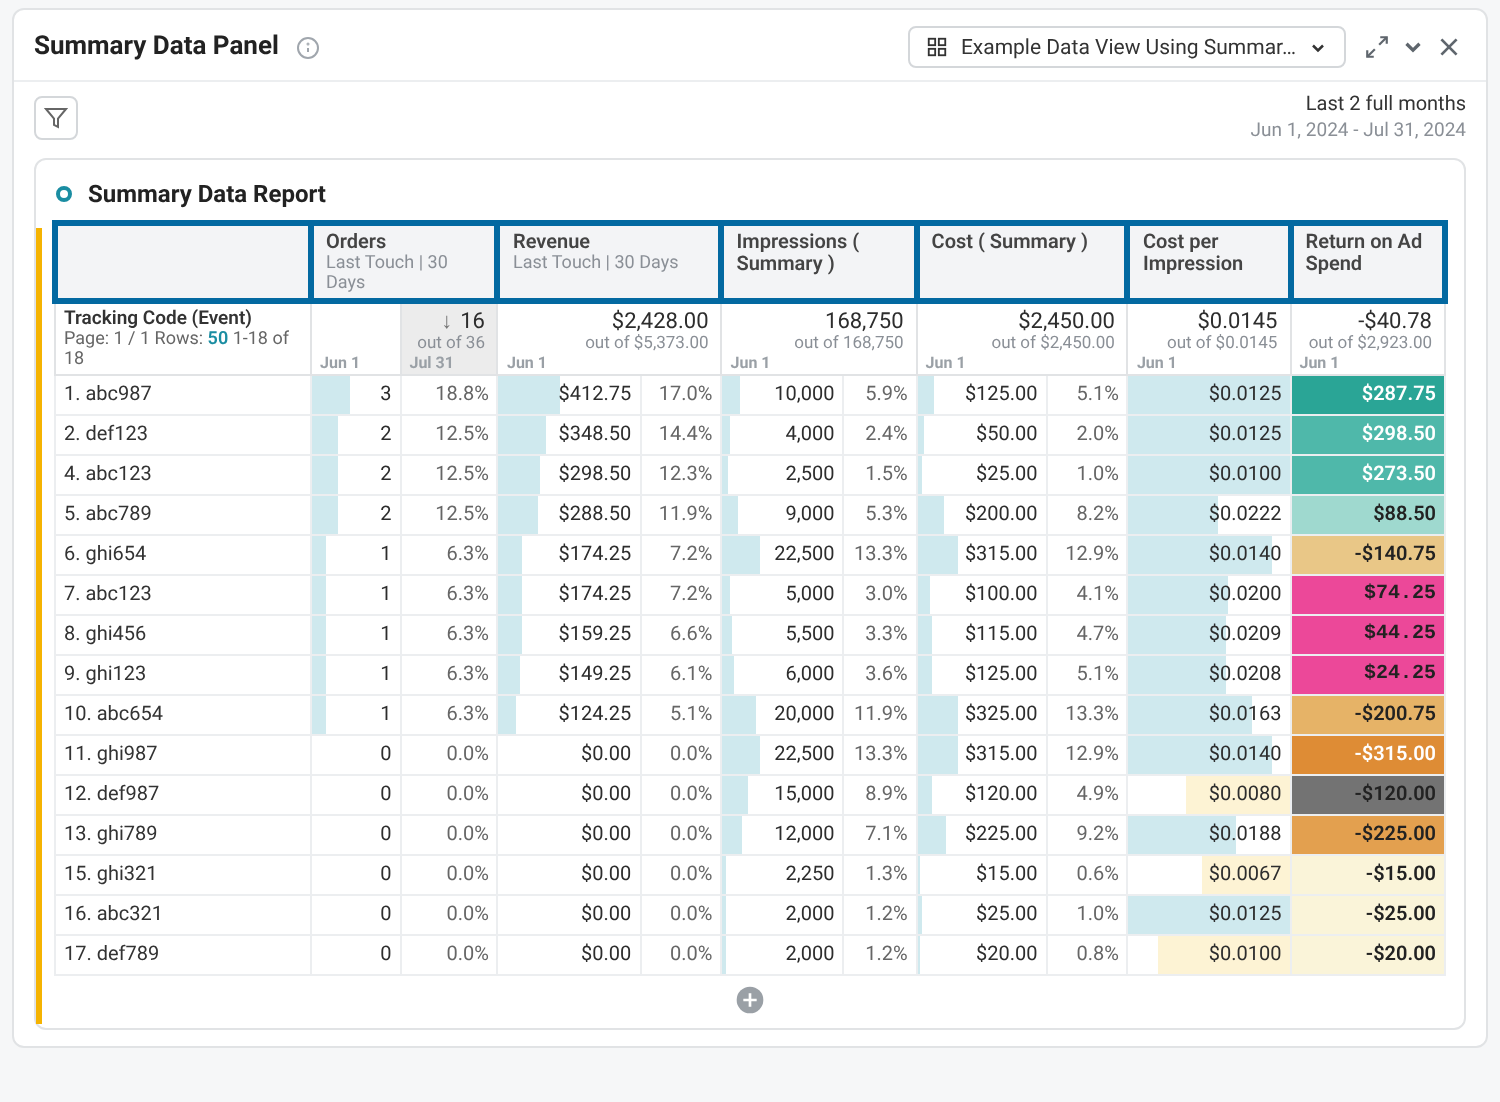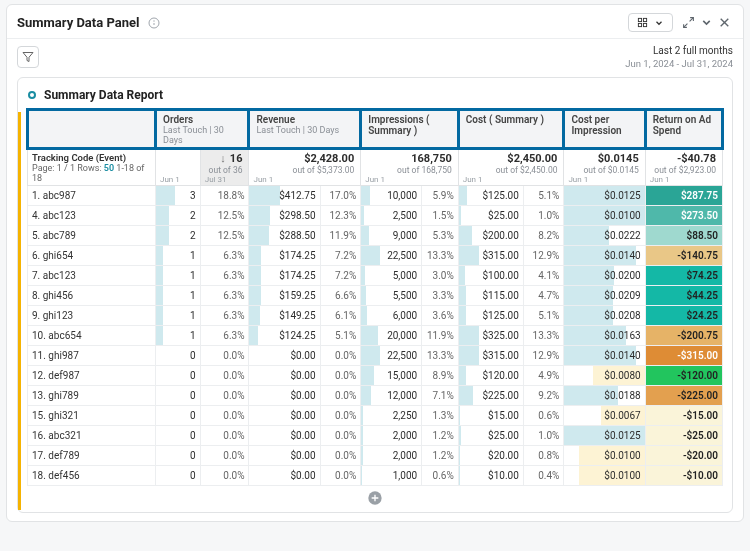--- a/index.html
+++ b/index.html
@@ -24,41 +24,41 @@
   .reporthead h2 { font-size:12px; font-weight:700; color:#222;}
   table { width:100%; border-collapse:collapse; table-layout:fixed; }
   colgroup .c0{ width:126px;} .c1{width:44px;} .c2{width:48px;} .c3{width:70px;} .c4{width:40px;}
   .c5{width:60px;} .c6{width:36px;} .c7{width:64px;} .c8{width:40px;} .c9{width:80px;} .c10{width:76px;}
   thead tr.group th { background:#f3f4f6; border:3px solid #0369a1; font-size:10px; font-weight:600; color:#444; text-align:left; padding:3px 6px 2px 6px; height:16px; vertical-align:top;}
   thead tr.group th .sub { display:block; font-size:9px; font-weight:400; color:#8a8f96;}
   thead tr.summary th { background:#fff; border:1px solid #e1e3e5; font-size:9.5px; font-weight:600; padding:2px 4px; vertical-align:top; height:28px; position:relative;margin-top:41px;}
   thead tr.summary th.first { background:#fff; text-align:left; font-weight:600; color:#333;}
   thead tr.summary th.first .page { display:block; font-weight:400; font-size:9px; color:#666;}
   thead tr.summary th.first .page b { color:#1a8da2; font-weight:600;}
-  thead tr.summary th .big { font-size:11px; font-weight:700; text-align:right; display:block; padding-right:2px;}
+  thead tr.summary th .big { font-size:11px; font-weight:400; text-align:right; display:block; padding-right:2px;}
   thead tr.summary th .out { font-size:8.5px; font-weight:400; color:#8a8f96; text-align:right; display:block; padding-right:2px;}
-  thead tr.summary th .tick { position:absolute; bottom:1px; left:4px; font-size:8px; color:#9aa0a6; font-weight:400;}
+  thead tr.summary th .tick { position:absolute; bottom:1px; left:4px; font-size:8px; color:#9aa0a6; font-weight:700;}
   thead tr.summary th.subcol { text-align:center; font-size:8.5px; color:#8a8f96; font-weight:400;}
   thead tr.summary th.sortcol { background:#ececec;}
   thead tr.summary th.sortcol .sortarr { color:#777; font-size:11px; display:inline-block; margin-right:4px;}
   tbody td { border:1px solid #eceef0; padding:2px 4px; font-size:10px; height:20px; white-space:nowrap; overflow:hidden; text-overflow:ellipsis;}
   tbody td.label { text-align:left; color:#333;}
   tbody td.num { text-align:right; position:relative; z-index:0;}
   tbody td.pct { text-align:right; color:#666; position:relative; z-index:0;}
   tbody td .bar { position:absolute; inset:0; z-index:-1;}
   .bar-blue { background:#cfe9ee;}
   .bar-yellow { background:#fdf3d4;}
   tbody td.roas { text-align:right; font-weight:600;}
   
   .r-tealD { background:#2aa596; color:#fff;}
   .r-teal  { background:#4fb8aa; color:#fff;}
   .r-tealL { background:#9fd9cf; color:#222;}
-  .r-mint  { background:#14b8a6; color:#222;}
+  .r-mint  { background:#ec4899; color:#222;font-family:Liberation Mono, monospace;}
   .r-cream { background:#faf4d9; color:#222;}
-  .r-sand  { background:#22c55e; color:#222;}
+  .r-sand  { background:#737373; color:#222;}
   .r-tan   { background:#e9c787; color:#222;}
   .r-lor   { background:#e6b367; color:#222;}
   .r-or    { background:#e3a04f; color:#222;}
   .r-orD   { background:#de8c35; color:#fff;}
   .addbtn { display:block; margin:4px auto 0 auto; width:18px; height:18px; color:#9aa0a6; text-align:center;}
   .addbtn svg { display:block; margin:0 auto;}
   svg { display:block; }
 </style>
 </head>
 <body>
@@ -77,20 +77,21 @@
     <span class="spacer"></span>
     <div class="viewpicker">
       <span>
         <svg width="11" height="11" viewBox="0 0 24 24" fill="none" stroke="currentColor" stroke-width="2">
             <rect x="3" y="3" width="7" height="7"></rect>
             <rect x="14" y="3" width="7" height="7"></rect>
             <rect x="3" y="14" width="7" height="7"></rect>
             <rect x="14" y="14" width="7" height="7"></rect>
           </svg>
       </span>
+      <span>Example Data View Using Summar…</span>
       <span>
         <svg width="10" height="10" viewBox="0 0 24 24" fill="none" stroke="currentColor" stroke-width="3">
             <polyline points="6 9 12 15 18 9"></polyline>
           </svg>
       </span>
     </div>
     <span class="iconbtn" style="margin-left:6px;">
       <svg width="13" height="13" viewBox="0 0 24 24" fill="none" stroke="currentColor" stroke-width="2">
           <polyline points="15 3 21 3 21 9"></polyline>
           <polyline points="9 21 3 21 3 15"></polyline>
@@ -220,20 +221,33 @@
             <td class="num"><span class="bar bar-blue" style="right:0;width:44%"></span>$412.75</td>
             <td class="pct">17.0%</td>
             <td class="num"><span class="bar bar-blue" style="right:0;width:14%"></span>10,000</td>
             <td class="pct">5.9%</td>
             <td class="num"><span class="bar bar-blue" style="right:0;width:13%"></span>$125.00</td>
             <td class="pct">5.1%</td>
             <td class="num"><span class="bar bar-blue" style="left:0%;right:0;width:100%"></span>$0.0125</td>
             <td class="roas r-tealD">$287.75</td>
           </tr>
           <tr>
+            <td class="label">2.  def123</td>
+            <td class="num"><span class="bar bar-blue" style="right:0;width:30%"></span>2</td>
+            <td class="pct">12.5%</td>
+            <td class="num"><span class="bar bar-blue" style="right:0;width:34%"></span>$348.50</td>
+            <td class="pct">14.4%</td>
+            <td class="num"><span class="bar bar-blue" style="right:0;width:6%"></span>4,000</td>
+            <td class="pct">2.4%</td>
+            <td class="num"><span class="bar bar-blue" style="right:0;width:5%"></span>$50.00</td>
+            <td class="pct">2.0%</td>
+            <td class="num"><span class="bar bar-blue" style="left:0%;right:0;width:100%"></span>$0.0125</td>
+            <td class="roas r-teal">$298.50</td>
+          </tr>
+          <tr>
             <td class="label">4.  abc123</td>
             <td class="num"><span class="bar bar-blue" style="right:0;width:30%"></span>2</td>
             <td class="pct">12.5%</td>
             <td class="num"><span class="bar bar-blue" style="right:0;width:29%"></span>$298.50</td>
             <td class="pct">12.3%</td>
             <td class="num"><span class="bar bar-blue" style="right:0;width:4%"></span>2,500</td>
             <td class="pct">1.5%</td>
             <td class="num"><span class="bar bar-blue" style="right:0;width:3%"></span>$25.00</td>
             <td class="pct">1.0%</td>
             <td class="num"><span class="bar bar-blue" style="left:0%;right:0;width:100%"></span>$0.0100</td>
@@ -388,33 +402,20 @@
             <td class="pct">0.0%</td>
             <td class="num"><span class="bar bar-blue" style="right:0;width:0%"></span>$0.00</td>
             <td class="pct">0.0%</td>
             <td class="num"><span class="bar bar-blue" style="right:0;width:3%"></span>2,000</td>
             <td class="pct">1.2%</td>
             <td class="num"><span class="bar bar-blue" style="right:0;width:2%"></span>$20.00</td>
             <td class="pct">0.8%</td>
             <td class="num"><span class="bar bar-yellow" style="left:18%;right:0;width:82%"></span>$0.0100</td>
             <td class="roas r-cream">-$20.00</td>
           </tr>
-          <tr>
-            <td class="label">18.  def456</td>
-            <td class="num"><span class="bar bar-blue" style="right:0;width:0%"></span>0</td>
-            <td class="pct">0.0%</td>
-            <td class="num"><span class="bar bar-blue" style="right:0;width:0%"></span>$0.00</td>
-            <td class="pct">0.0%</td>
-            <td class="num"><span class="bar bar-blue" style="right:0;width:2%"></span>1,000</td>
-            <td class="pct">0.6%</td>
-            <td class="num"><span class="bar bar-blue" style="right:0;width:1%"></span>$10.00</td>
-            <td class="pct">0.4%</td>
-            <td class="num"><span class="bar bar-yellow" style="left:18%;right:0;width:82%"></span>$0.0100</td>
-            <td class="roas r-cream">-$10.00</td>
-          </tr>
         </tbody>
     </table>
 
     <div class="addbtn">
       <svg width="16" height="16" viewBox="0 0 24 24" fill="currentColor">
           <circle cx="12" cy="12" r="10"></circle>
           <path d="M12 7v10M7 12h10" stroke="#fff" stroke-width="2"></path>
         </svg>
     </div>
   </div>

